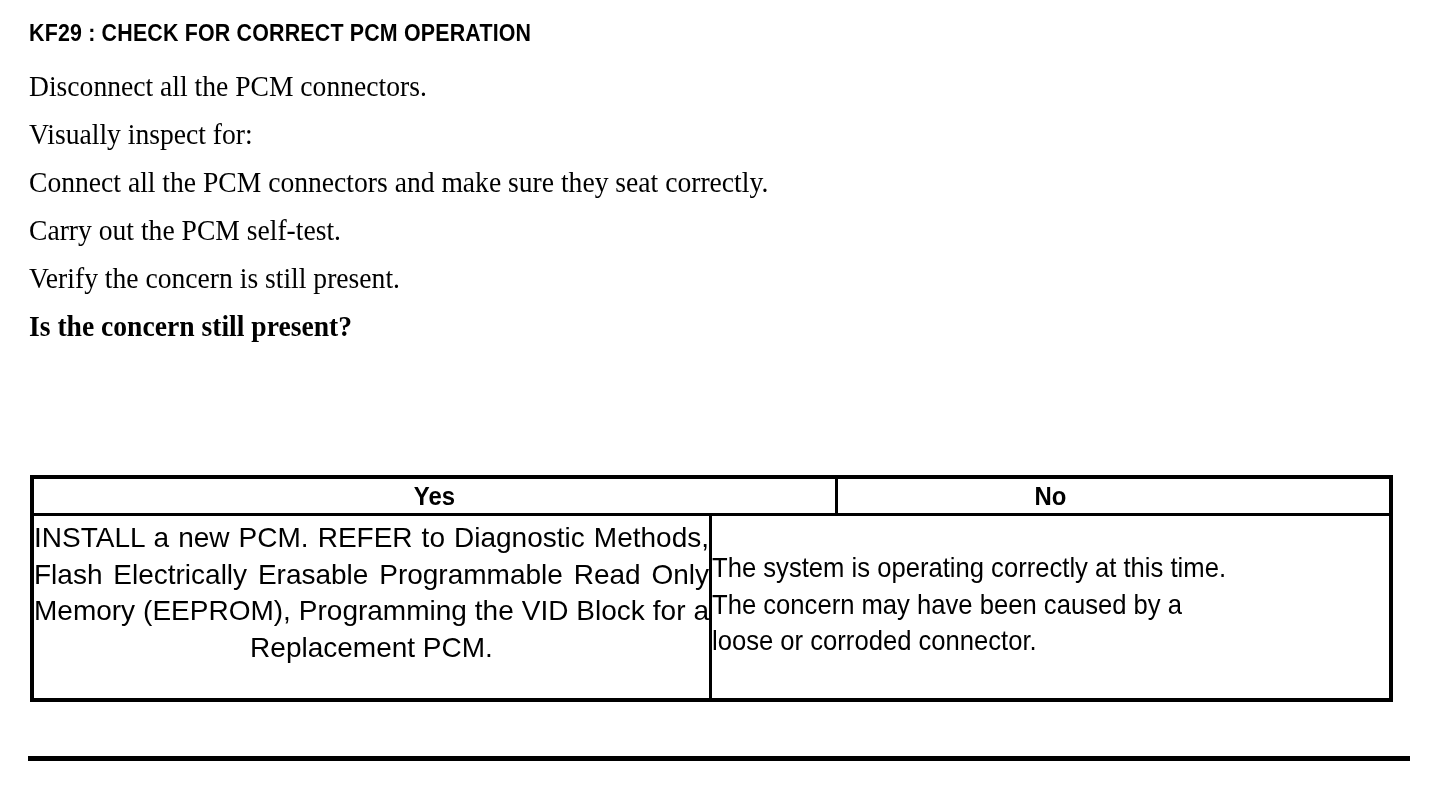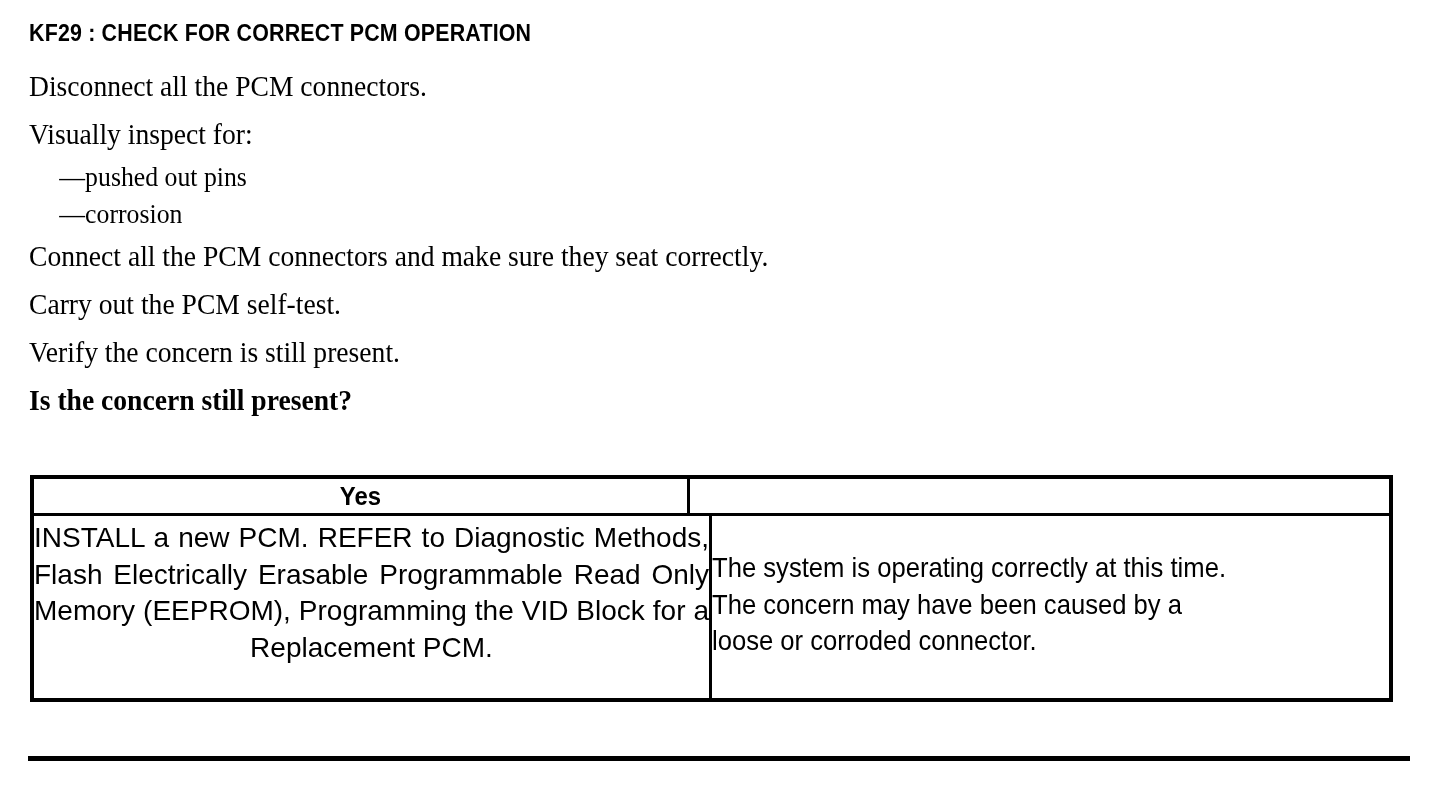--- a/index.html
+++ b/index.html
@@ -90,21 +90,21 @@
     top: 0;
     height: 37px;
     line-height: 35px;
     text-align: center;
     font-size: 26px;
     font-weight: bold;
     box-sizing: border-box;
   }
   .th-yes {
     left: 0;
-    width: 656px;
+    width: 804px;
     border-right: 3px solid #000000;
   }
   .th-no {
     left: 678px;
     right: 0;
   }
   .th span {
     display: inline-block;
     transform: scaleX(0.92);
   }
@@ -179,39 +179,38 @@
 <body>
 
 <div class="page-title">KF29 : CHECK FOR CORRECT PCM OPERATION</div>
 
 <div class="steps">
 
   <div class="step-line">Disconnect all the PCM connectors.</div>
 
   <div class="step-line">Visually inspect for:</div>
 
-  <div class="sub-list">
-    <div class="sub-line">—pushed out pins</div>
-    <div class="sub-line">—corrosion</div>
-  </div>
 
   <div class="step-line">Connect all the PCM connectors and make sure they seat correctly.</div>
 
   <div class="step-line">Carry out the PCM self-test.</div>
 
   <div class="step-line">Verify the concern is still present.</div>
 
   <div class="step-line bold">Is the concern still present?</div>
 </div>
 
 <div class="result-table">
 
   <div class="table-head">
     <div class="th th-yes">
       <span>Yes</span>
+    </div>
+    <div class="th th-no">
+      <span>No</span>
     </div>
   </div>
 
   <div class="table-body">
 
     <div class="td td-yes">
       <div class="cell-text justify">
         <span>INSTALL a new PCM. REFER to Diagnostic Methods, Flash Electrically Erasable Programmable Read Only Memory (EEPROM), Programming the VID Block for a Replacement PCM.</span>
       </div>
     </div>

